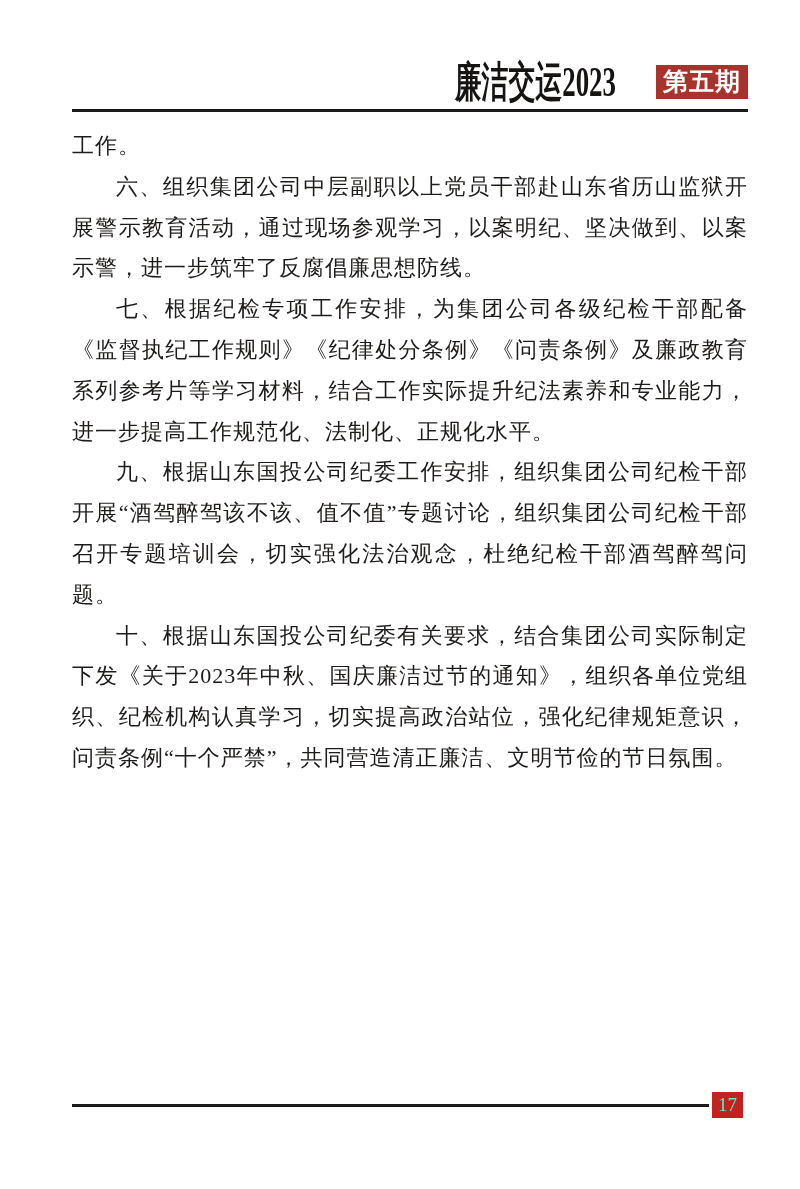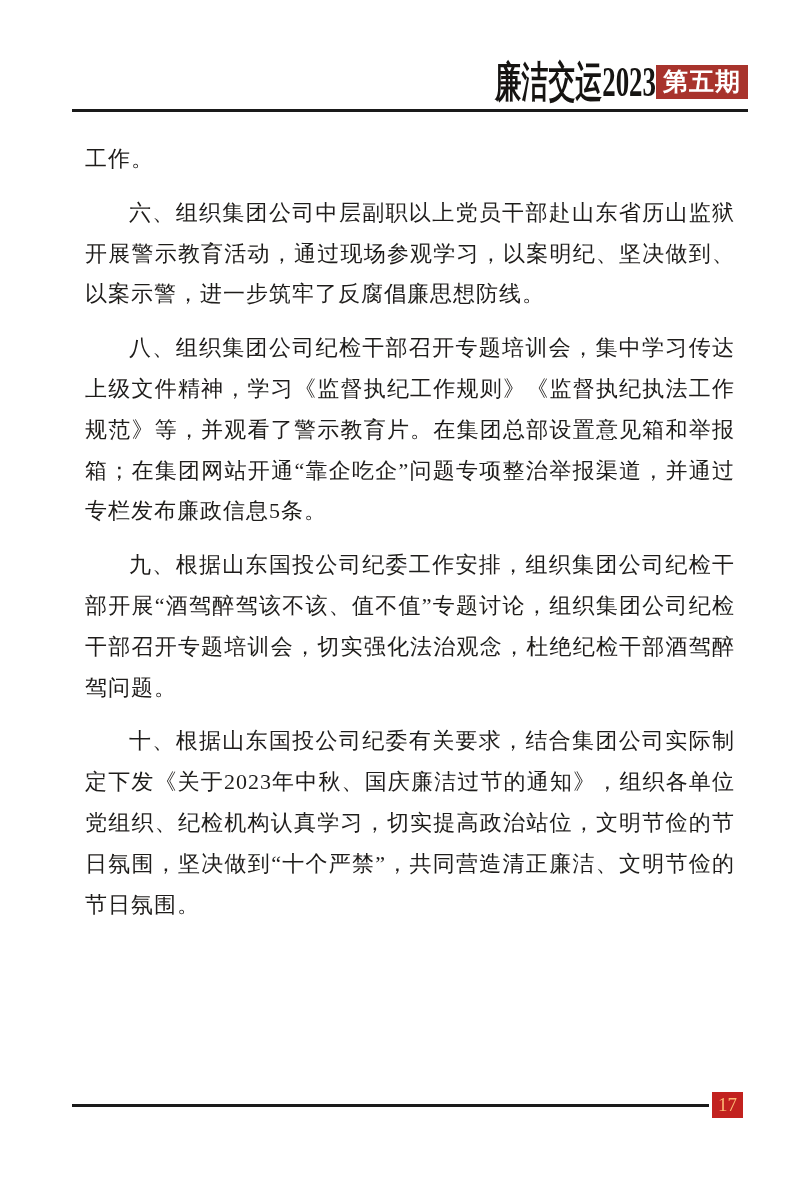--- a/index.html
+++ b/index.html
@@ -13,39 +13,41 @@
   }
   
   .header-row {
     position: absolute;
     top: 60px;
     left: 72px;
     width: 676px;
     display: flex;
     justify-content: flex-end;
     align-items: center;
+    gap: 9px;
   }
   .masthead-title {
     font-size: 42px;
     font-weight: bold;
     color: #161412;
     white-space: nowrap;
     line-height: 1.05;
     transform: scaleX(0.64);
     transform-origin: right center;
   }
   .issue-badge {
     background: #a8332c;
     color: #ffffff;
     font-size: 25px;
     font-weight: bold;
     line-height: 1;
     padding: 4px 7px 5px 7px;
     letter-spacing: 1px;
     white-space: nowrap;
+    margin-left: 31px;
   }
   .header-rule {
     position: absolute;
     top: 109px;
     left: 72px;
     width: 676px;
     height: 0;
     border-top: 3px solid #1a1a1a;
   }
   
@@ -53,39 +55,39 @@
     position: absolute;
     top: 126px;
     left: 72px;
     width: 676px;
     font-size: 22px;
     line-height: 40.8px;
     letter-spacing: 1px;
     color: #1e1c1a;
     text-align: justify;
   }
-  .body-text p { margin: 13px; text-indent: 2em; }
+  .body-text p { margin: 0; text-indent: 2em; }
   .body-text p.cont { text-indent: 0; }
   
   .footer-rule {
     position: absolute;
     top: 1104px;
     left: 72px;
     width: 637px;
     height: 0;
     border-top: 3px solid #1a1a1a;
   }
   .page-number-box {
     position: absolute;
     top: 1092px;
     left: 712px;
     width: 31px;
     height: 26px;
     background: #c2221f;
-    color: #fdba74;
+    color: #5eead4;
     display: flex;
     align-items: center;
     justify-content: center;
     font-size: 19px;
   }
 </style>
 </head>
 <body>
 
 <div class="page">
@@ -93,23 +95,23 @@
   <div class="header-row">
     <span class="masthead-title">廉洁交运2023</span>
     <span class="issue-badge">第五期</span>
   </div>
 
   <div class="header-rule"></div>
 
   <div class="body-text">
     <p class="cont">工作。</p>
     <p>六、组织集团公司中层副职以上党员干部赴山东省历山监狱开展警示教育活动，通过现场参观学习，以案明纪、坚决做到、以案示警，进一步筑牢了反腐倡廉思想防线。</p>
-    <p>八、组织集团公司纪检干部召开专题培训会，集中学习传达上级文件精神，学习《监督执纪工作规则》《监督执纪执法工作规范》等，并观看了警示教育片。在集团总部设置意见箱和举报箱；在集团网站开通“靠企吃企”问题专项整治举报渠道，并通过专栏发布廉政信息5条。</p>
+    <p>七、根据纪检专项工作安排，为集团公司各级纪检干部配备《监督执纪工作规则》《纪律处分条例》《问责条例》及廉政教育系列参考片等学习材料，结合工作实际提升纪法素养和专业能力，进一步提高工作规范化、法制化、正规化水平。</p>
     <p>九、根据山东国投公司纪委工作安排，组织集团公司纪检干部开展“酒驾醉驾该不该、值不值”专题讨论，组织集团公司纪检干部召开专题培训会，切实强化法治观念，杜绝纪检干部酒驾醉驾问题。</p>
-    <p>十、根据山东国投公司纪委有关要求，结合集团公司实际制定下发《关于2023年中秋、国庆廉洁过节的通知》，组织各单位党组织、纪检机构认真学习，切实提高政治站位，文明节俭的节日氛围，坚决做到“十个严禁”，共同营造清正廉洁、文明节俭的节日氛围。</p>
+    <p>十、根据山东国投公司纪委有关要求，结合集团公司实际制定下发《关于2023年中秋、国庆廉洁过节的通知》，组织各单位党组织、纪检机构认真学习，切实提高政治站位，强化纪律规矩意识，问责条例“十个严禁”，共同营造清正廉洁、文明节俭的节日氛围。</p>
   </div>
 
   <div class="footer-rule"></div>
 
   <div class="page-number-box">
     <span>17</span>
   </div>
 
 </div>
 

